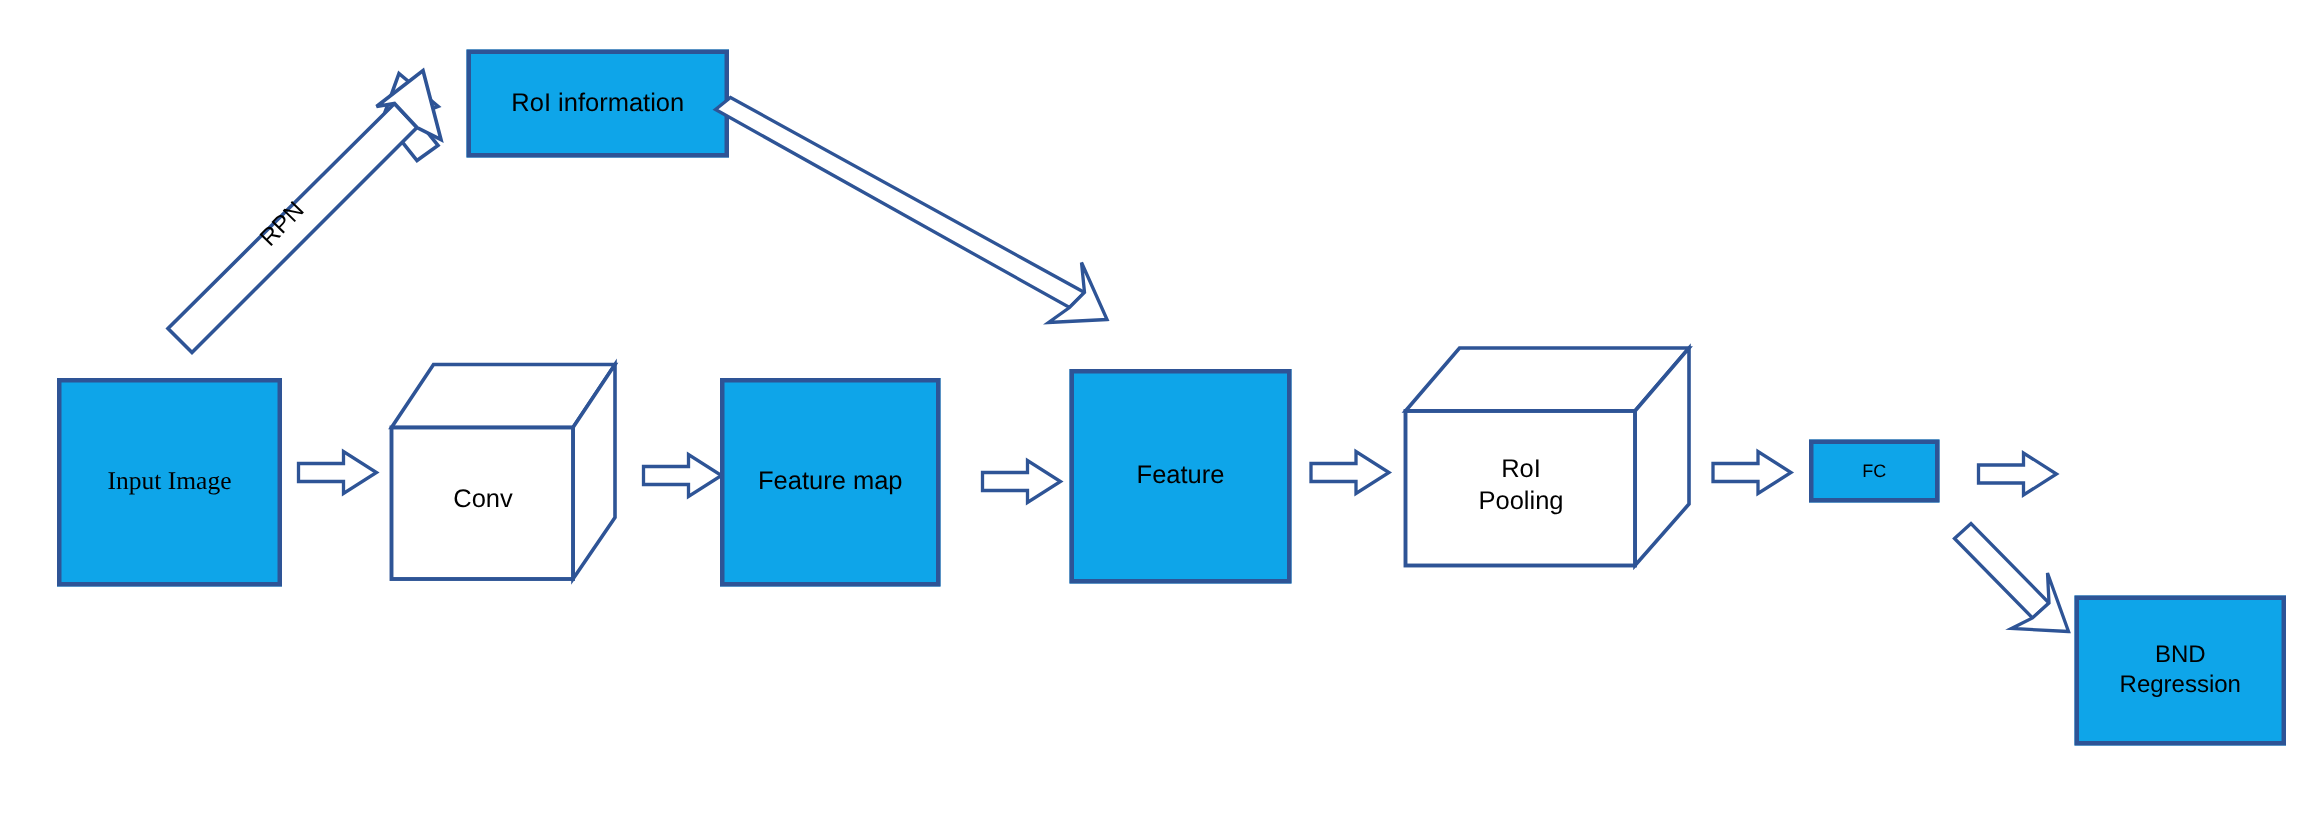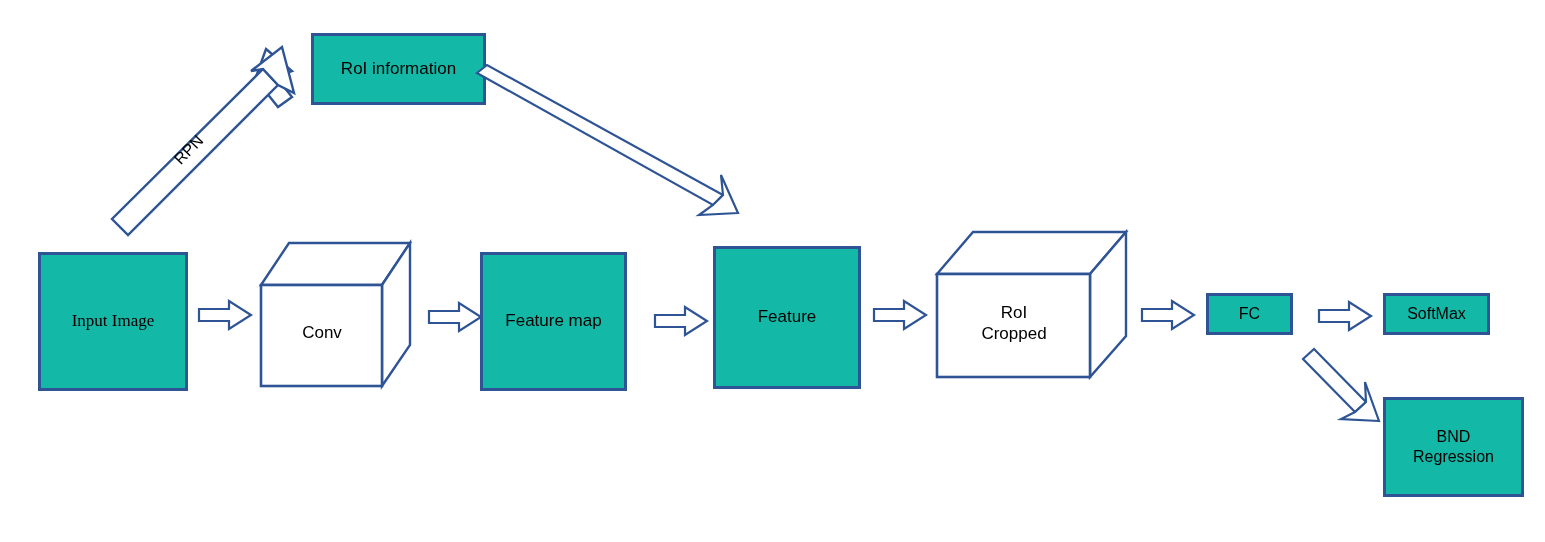--- a/index.html
+++ b/index.html
@@ -12,39 +12,39 @@
     width: 1545px;
     height: 542px;
     background: #ffffff;
     font-family: "Liberation Sans", sans-serif;
     overflow: hidden;
   }
   .node {
     position: absolute;
     box-sizing: border-box;
     border: 3px solid #2E5496;
-    background: #14b8a6;
+    background: #0ea5e9;
     display: flex;
     align-items: center;
     justify-content: center;
     text-align: center;
     color: #000000;
     line-height: 1.22;
     white-space: pre-line;
   }
   .node-label {
     display: block;
     color: #000000;
   }
   
   #node-input-image   { left: 38px;  top: 252px; width: 150px; height: 139px; font-size: 17px; font-family: Liberation Serif, serif; }
   #node-feature-map   { left: 480px; top: 252px; width: 147px; height: 139px; font-size: 17px; }
   #node-cropped       { left: 713px; top: 246px; width: 148px; height: 143px; font-size: 17px; }
   #node-roi-info      { left: 311px; top: 33px;  width: 175px; height: 72px;  font-size: 17px; }
-  #node-fc            { left: 1206px;top: 293px; width: 87px;  height: 42px;  font-size: 16px; }
+  #node-fc            { left: 1206px;top: 293px; width: 87px;  height: 42px;  font-size: 12px; }
   #node-softmax       { left: 1383px;top: 293px; width: 107px; height: 42px;  font-size: 16px; }
   #node-bnd           { left: 1383px;top: 397px; width: 141px; height: 100px; font-size: 16px; }
 
   
   .cube {
     position: absolute;
   }
   .cube svg { display: block; overflow: visible; }
   .cube .cube-text {
     position: absolute;
@@ -174,42 +174,39 @@
   <div class="cube" id="cube-roipool">
     <svg width="200" height="160" viewBox="0 0 200 160">
 
       <polygon points="3,45 39,3 192,3 156,45" fill="#FFFFFF" stroke="#2E5496" stroke-width="2.4" stroke-linejoin="miter"></polygon>
 
       <polygon points="156,45 192,3 192,107 156,148" fill="#FFFFFF" stroke="#2E5496" stroke-width="2.4" stroke-linejoin="miter"></polygon>
 
       <rect x="3" y="45" width="153" height="103" fill="#FFFFFF" stroke="#2E5496" stroke-width="2.6"></rect>
     </svg>
     <div class="cube-text">RoI
-Cropped</div>
+Pooling</div>
   </div>
 
   <div class="arrow" id="arrow-roipool-fc">
     <svg width="56" height="34" viewBox="0 0 56 34">
       <polygon points="1,9 31,9 31,1 53,15 31,29 31,21 1,21" fill="#FFFFFF" stroke="#2E5496" stroke-width="2.2" stroke-linejoin="miter"></polygon>
     </svg>
   </div>
 
   <div class="node" id="node-fc">
     <span class="node-label">FC</span>
   </div>
 
   <div class="arrow" id="arrow-fc-softmax">
     <svg width="56" height="34" viewBox="0 0 56 34">
       <polygon points="1,9 31,9 31,1 53,15 31,29 31,21 1,21" fill="#FFFFFF" stroke="#2E5496" stroke-width="2.2" stroke-linejoin="miter"></polygon>
     </svg>
   </div>
 
-  <div class="node" id="node-softmax">
-    <span class="node-label">SoftMax</span>
-  </div>
 
   <div class="arrow" id="arrow-fc-bnd">
     <svg width="95" height="90" viewBox="0 0 95 90">
       <g transform="translate(1,1)">
         <polygon points="0,10 11,0 63,53 52,63" fill="#FFFFFF" stroke="#2E5496" stroke-width="2.2" stroke-linejoin="miter"></polygon>
         <polygon points="76,72 38,70 52,63 63,53 62,33" fill="#FFFFFF" stroke="#2E5496" stroke-width="2.2" stroke-linejoin="miter"></polygon>
       </g>
     </svg>
   </div>
 

